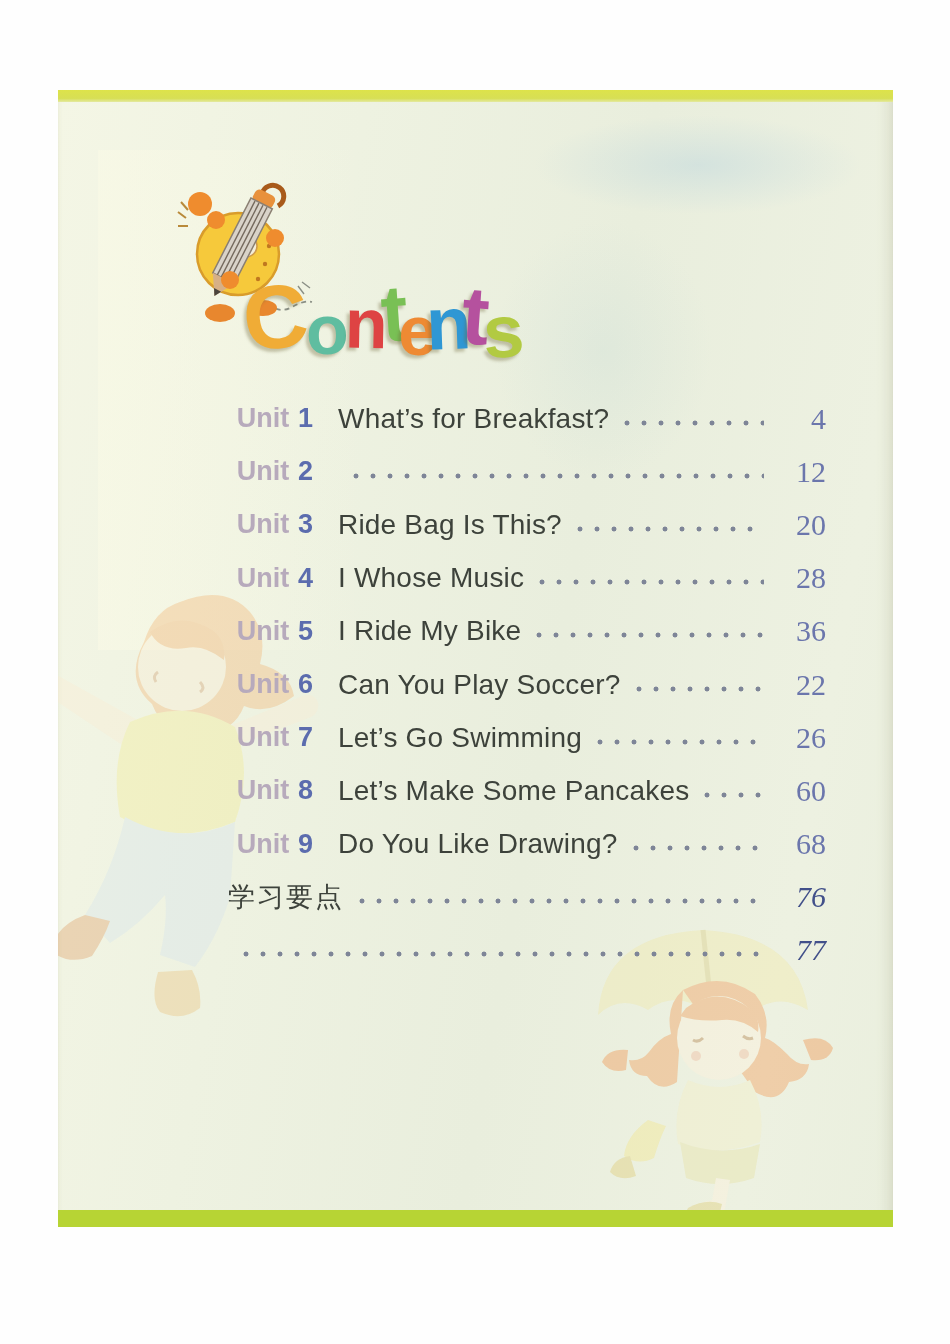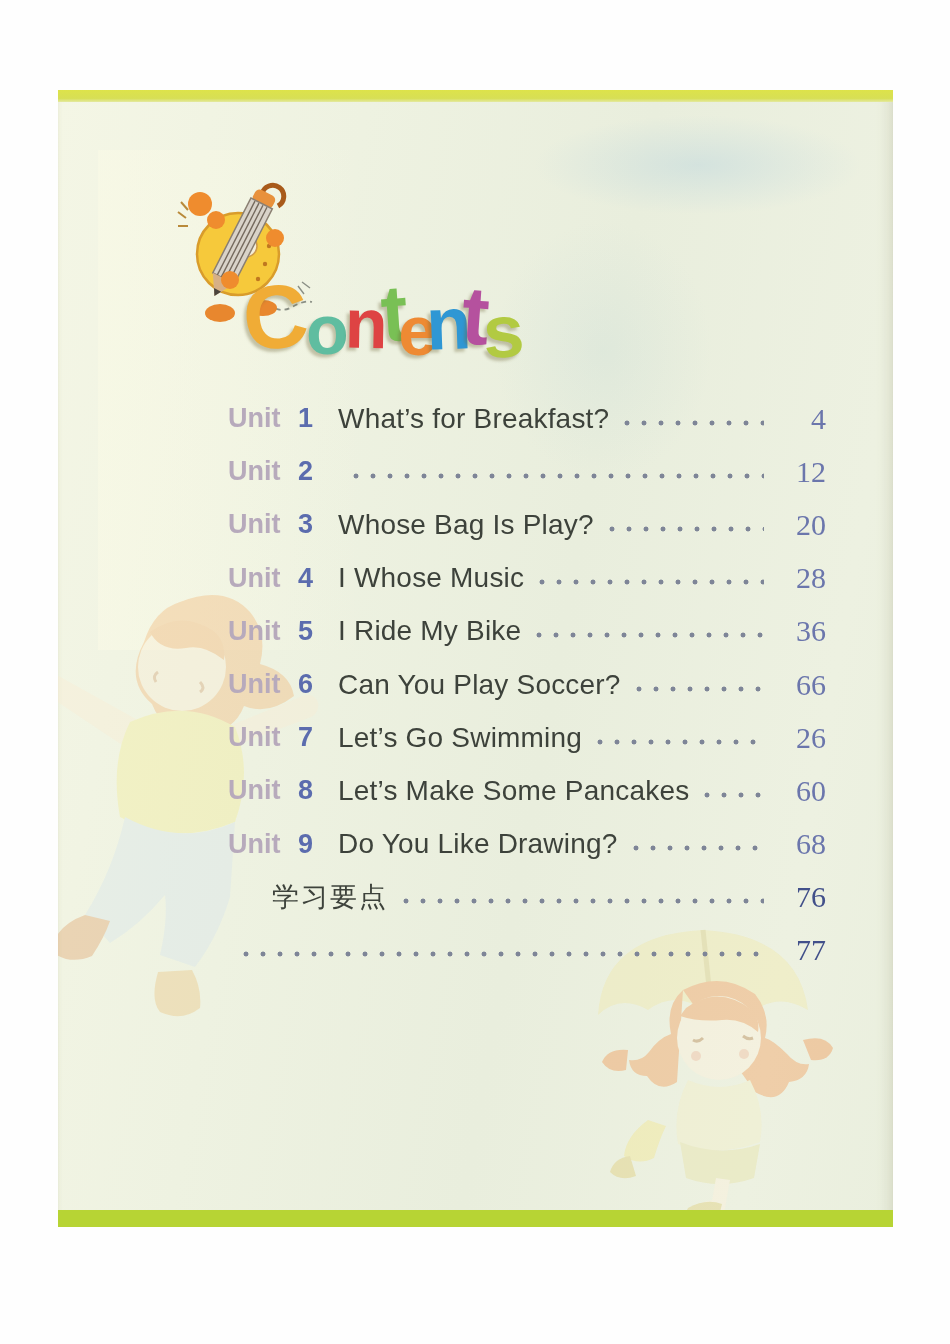--- a/index.html
+++ b/index.html
@@ -48,38 +48,38 @@
   .L3 { font-size:70px; transform:translateY(0px) rotate(1deg); margin-left:-4px; }
   .L4 { font-size:80px; transform:translateY(-7px) rotate(-4deg); margin-left:-7px; }
   .L5 { font-size:70px; transform:translateY(7px); margin-left:-9px; }
   .L6 { font-size:74px; transform:translateY(1px) rotate(-2deg); margin-left:-11px; }
   .L7 { font-size:82px; transform:translateY(-4px) rotate(4deg); margin-left:-9px; }
   .L8 { font-size:74px; transform:translateY(9px) rotate(-3deg); margin-left:-7px; }
 
   .toc { position:absolute; left:170px; top:302px; width:598px; }
   .toc-row { display:flex; align-items:center; height:53.2px; }
   .unit-col { display:flex; align-items:baseline; width:110px; flex-shrink:0; }
-  .unit-label { color:#b7aabc; font-weight:bold; font-size:27px; width:70px; }
+  .unit-label { color:#b7aabc; font-weight:bold; font-size:27px; width:70px;text-align:center; }
   .unit-num   { color:#5b6cae; font-weight:bold; font-size:27px; }
   .row-title  {
     color:#3d423b; font-weight:normal; font-size:28px; white-space:nowrap;
     letter-spacing:0.2px; flex-shrink:0;
   }
-  .appendix .row-title { font-size:27px; letter-spacing:2px;margin-left:44px; }
+  .appendix .row-title { font-size:27px; letter-spacing:2px; }
   .leader {
     flex:1 1 auto; height:8px; margin:0 14px; position:relative; top:4px;
     background-image:radial-gradient(circle at 4px 4px, #7e8597 2.1px, rgba(0,0,0,0) 2.8px);
     background-size:17px 8px; background-repeat:repeat-x; background-position:left center;
     min-width:20px;
   }
   .page-num {
     font-family:"Liberation Serif", serif; font-size:30px; color:#6b76ac;
     min-width:48px; text-align:right; flex-shrink:0;
   }
-  .appendix .page-num { color:#42508a; }
+  .appendix .page-num { color:#42508a;font-style:italic; }
 </style>
 </head>
 <body>
 
 <div class="screen">
   <div class="book-page">
 
     <div class="patch p3"></div>
     <div class="patch p1"></div>
     <div class="patch p2"></div>
@@ -172,21 +172,21 @@
         </div>
         <span class="leader"></span>
         <span class="page-num">12</span>
       </div>
 
       <div class="toc-row">
         <div class="unit-col">
           <span class="unit-label">Unit</span>
           <span class="unit-num">3</span>
         </div>
-        <span class="row-title">Whose Bag Is Play?</span>
+        <span class="row-title">Ride Bag Is This?</span>
         <span class="leader"></span>
         <span class="page-num">20</span>
       </div>
 
       <div class="toc-row">
         <div class="unit-col">
           <span class="unit-label">Unit</span>
           <span class="unit-num">4</span>
         </div>
         <span class="row-title">I Whose Music</span>
@@ -204,21 +204,21 @@
         <span class="page-num">36</span>
       </div>
 
       <div class="toc-row">
         <div class="unit-col">
           <span class="unit-label">Unit</span>
           <span class="unit-num">6</span>
         </div>
         <span class="row-title">Can You Play Soccer?</span>
         <span class="leader"></span>
-        <span class="page-num">66</span>
+        <span class="page-num">22</span>
       </div>
 
       <div class="toc-row">
         <div class="unit-col">
           <span class="unit-label">Unit</span>
           <span class="unit-num">7</span>
         </div>
         <span class="row-title">Let’s Go Swimming</span>
         <span class="leader"></span>
         <span class="page-num">26</span>

